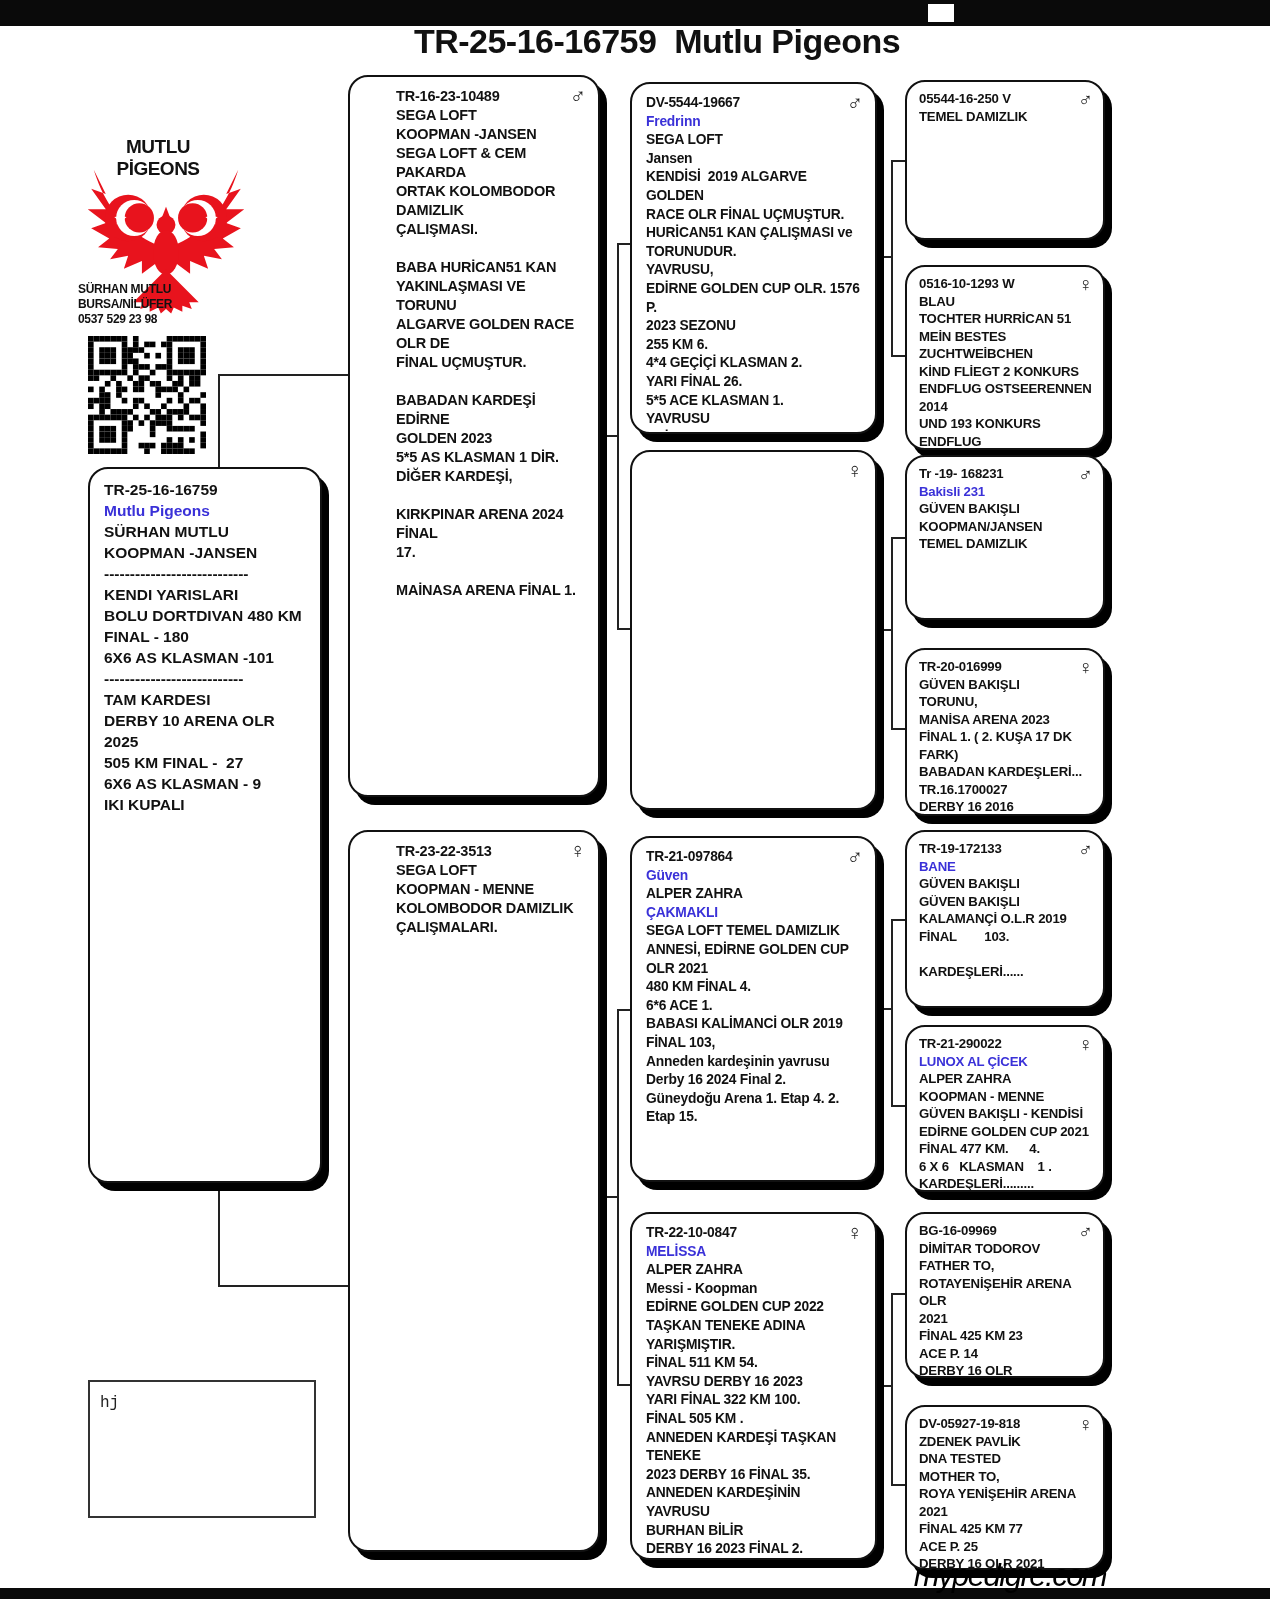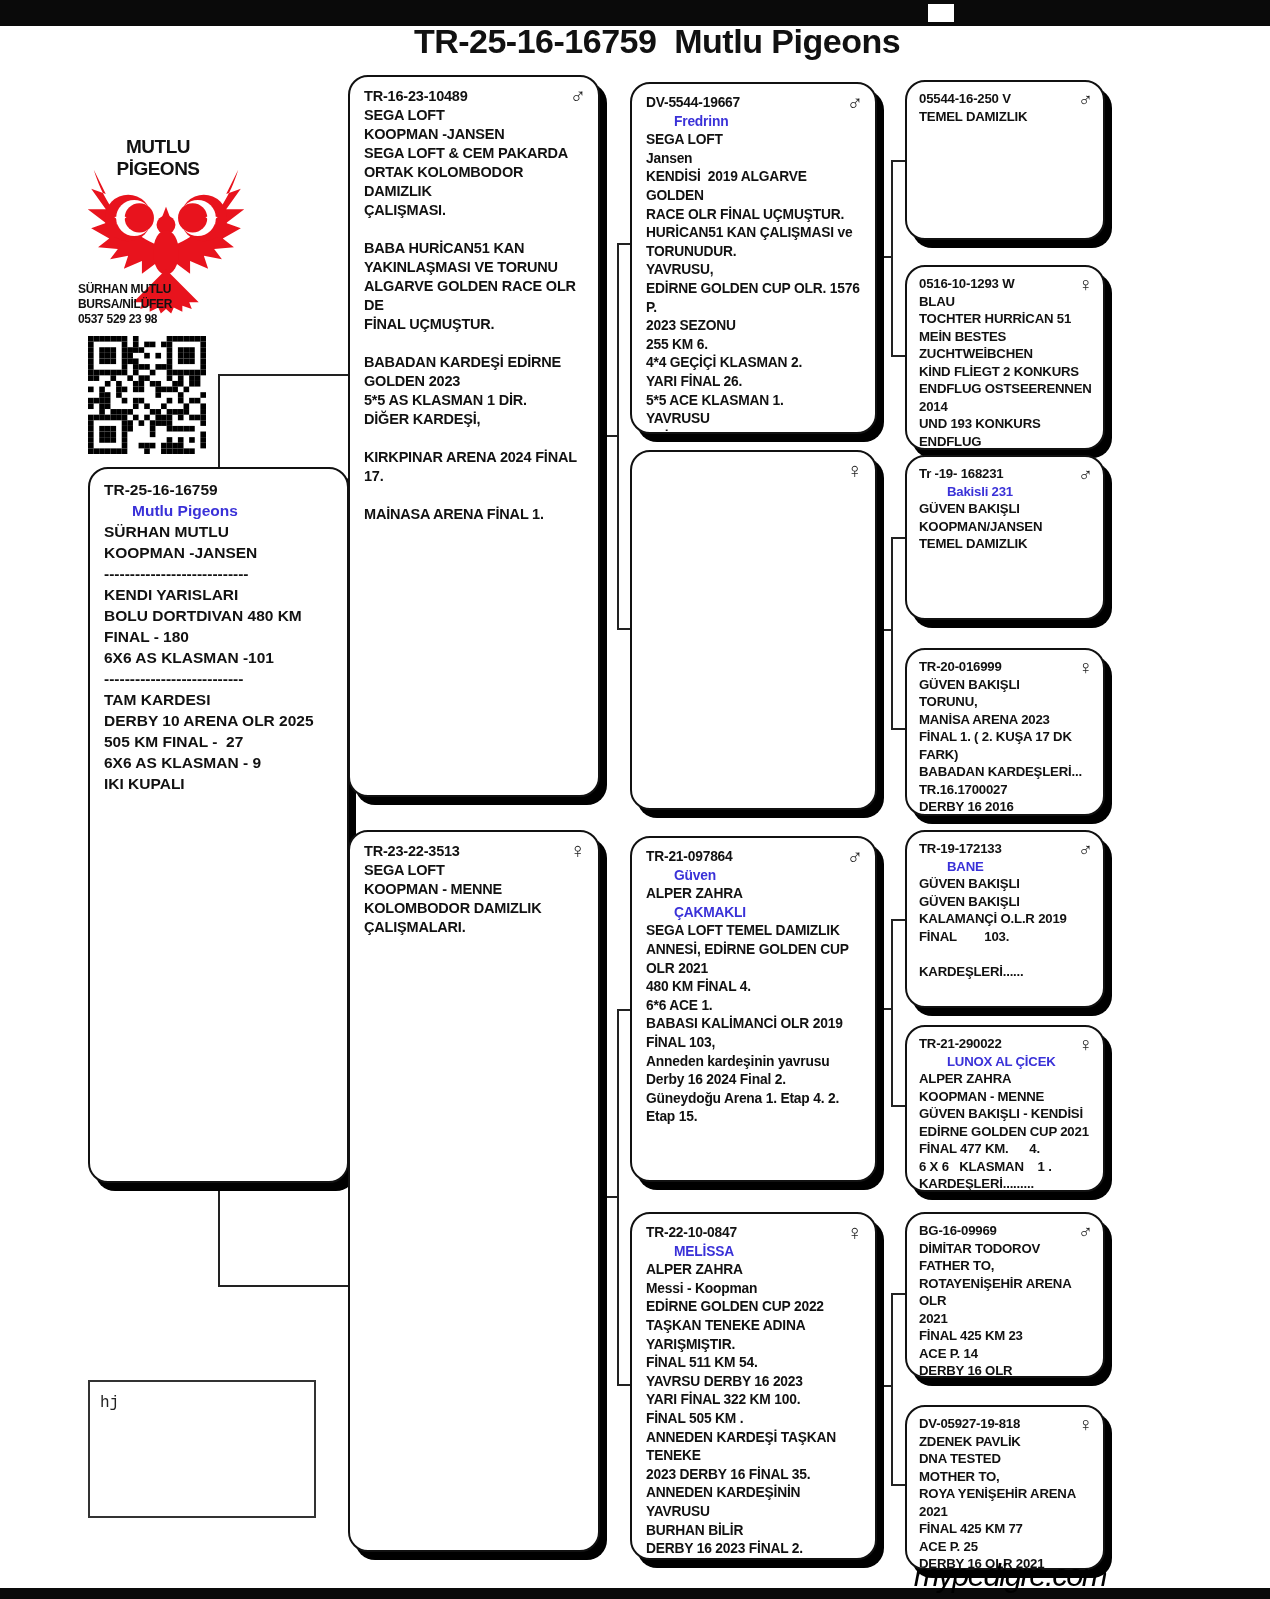--- a/index.html
+++ b/index.html
@@ -20,29 +20,29 @@
              font-size:19px;font-weight:bold;line-height:22px;letter-spacing:-0.5px;}
   .logo-owner{position:absolute;left:8px;top:150px;width:110px;font-size:12px;
               font-weight:bold;line-height:15px;letter-spacing:-0.3px;}
   .qr{position:absolute;left:88px;top:336px;width:118px;height:118px;}
   
   .cline{position:absolute;background:var(--line);}
   
   .pbox{position:absolute;background:#fff;border:2.5px solid #111;border-radius:20px;
         box-shadow:7px 8px 0 0 #000;box-sizing:border-box;padding:10px 12px 8px 14px;overflow:hidden;}
   .pbox .line{font-weight:bold;white-space:pre-wrap;color:#111;}
-  .pbox .line.blue{color:var(--blue);margin-left:28px;}
+  .pbox .line.blue{color:var(--blue);}
   .sex{position:absolute;top:8px;right:12px;font-size:22px;font-weight:bold;color:#222;line-height:22px;}
   
-  #box-subject{left:88px;top:467px;width:261px;height:716px;}
+  #box-subject{left:88px;top:467px;width:234px;height:716px;}
   #box-subject .line{font-size:15.5px;line-height:21px;}
   
   #box-sire{left:348px;top:75px;width:252px;height:722px;}
   #box-dam{left:348px;top:830px;width:252px;height:722px;}
-  #box-sire .line,#box-dam .line{font-size:14.5px;line-height:19px;letter-spacing:-0.2px;}
+  #box-sire .line,#box-dam .line{font-size:14.5px;line-height:19px;letter-spacing:-0.2px;margin-left:32px;}
   
   #box-sire-sire{left:630px;top:82px;width:247px;height:352px;}
   #box-sire-dam{left:630px;top:450px;width:247px;height:360px;}
   #box-dam-sire{left:630px;top:836px;width:247px;height:346px;}
   #box-dam-dam{left:630px;top:1212px;width:247px;height:348px;}
   #box-sire-sire .line,#box-sire-dam .line,#box-dam-sire .line,#box-dam-dam .line{
     font-size:13.8px;line-height:18.6px;letter-spacing:-0.2px;}
   
   .gen4{left:905px;width:200px;padding:8px 8px 6px 12px;}
   .gen4 .line{font-size:13.2px;line-height:17.5px;letter-spacing:-0.2px;}

